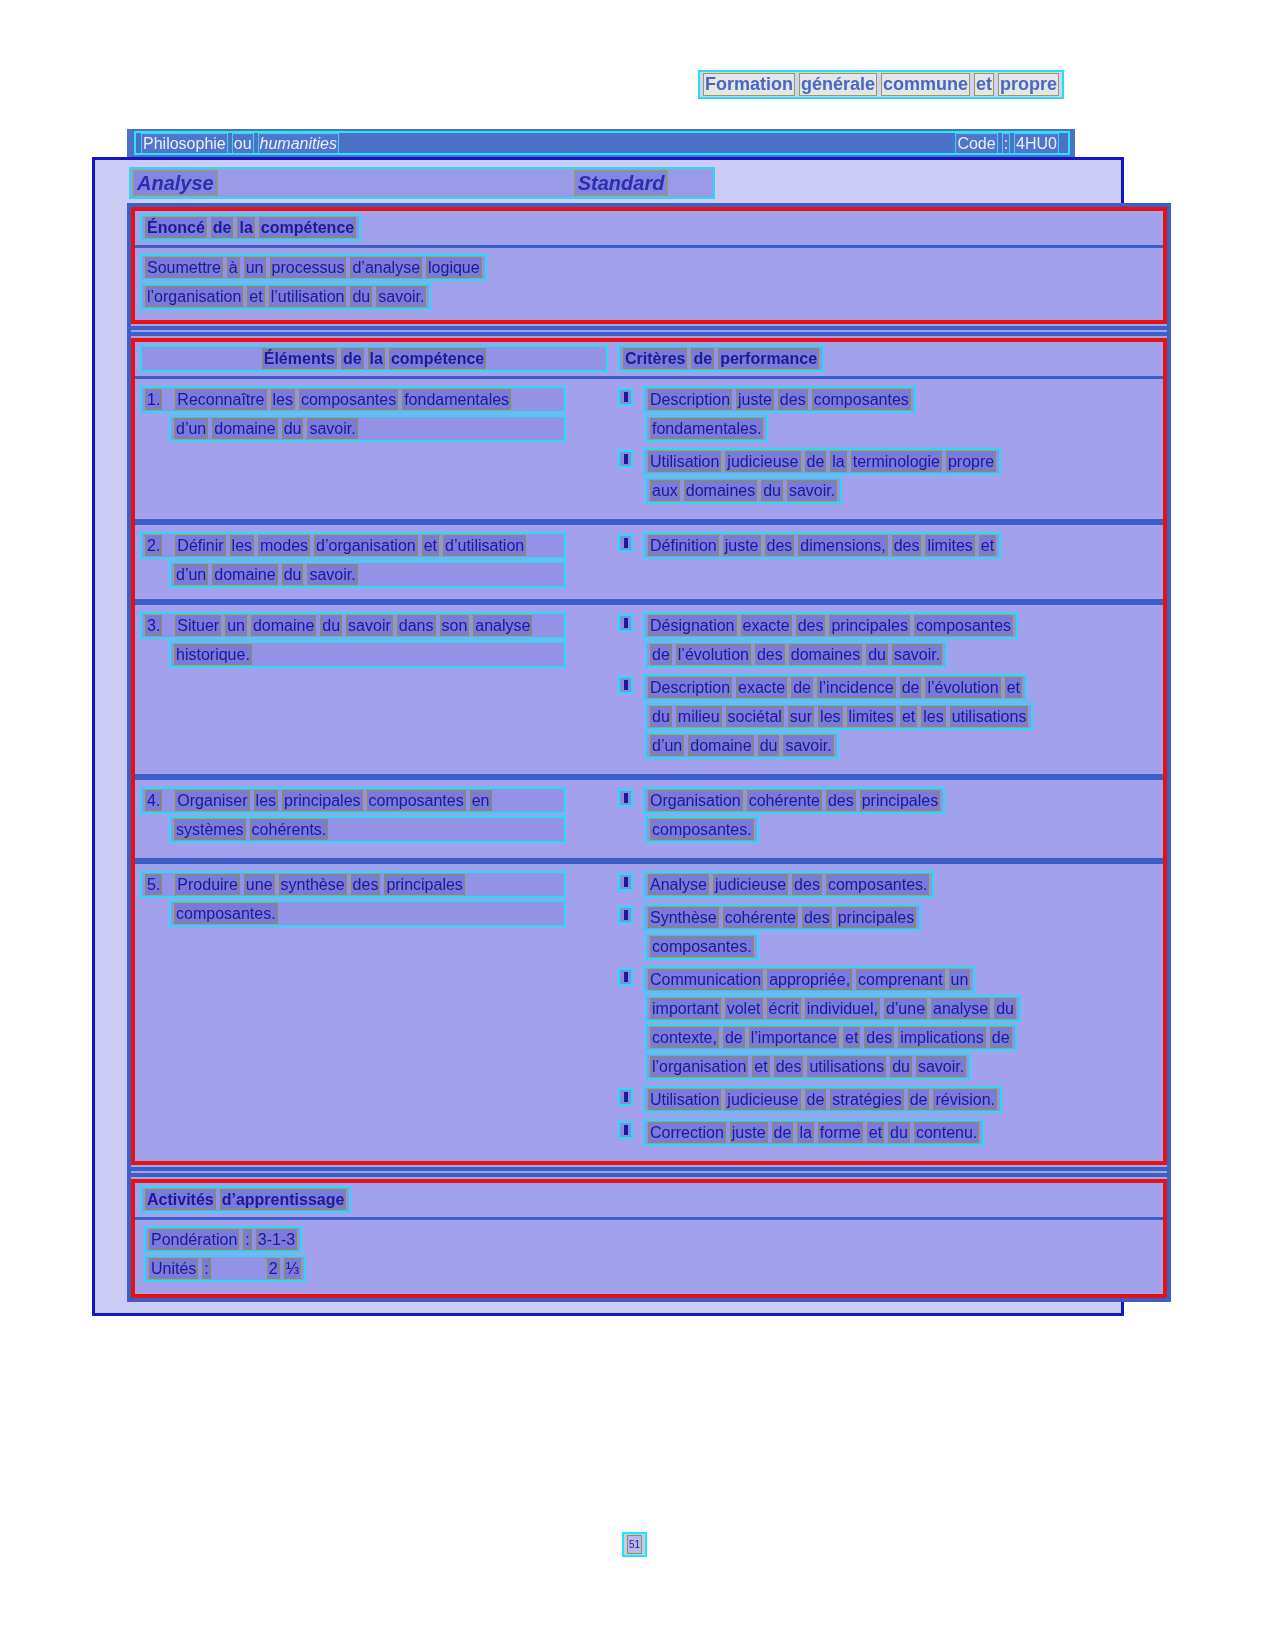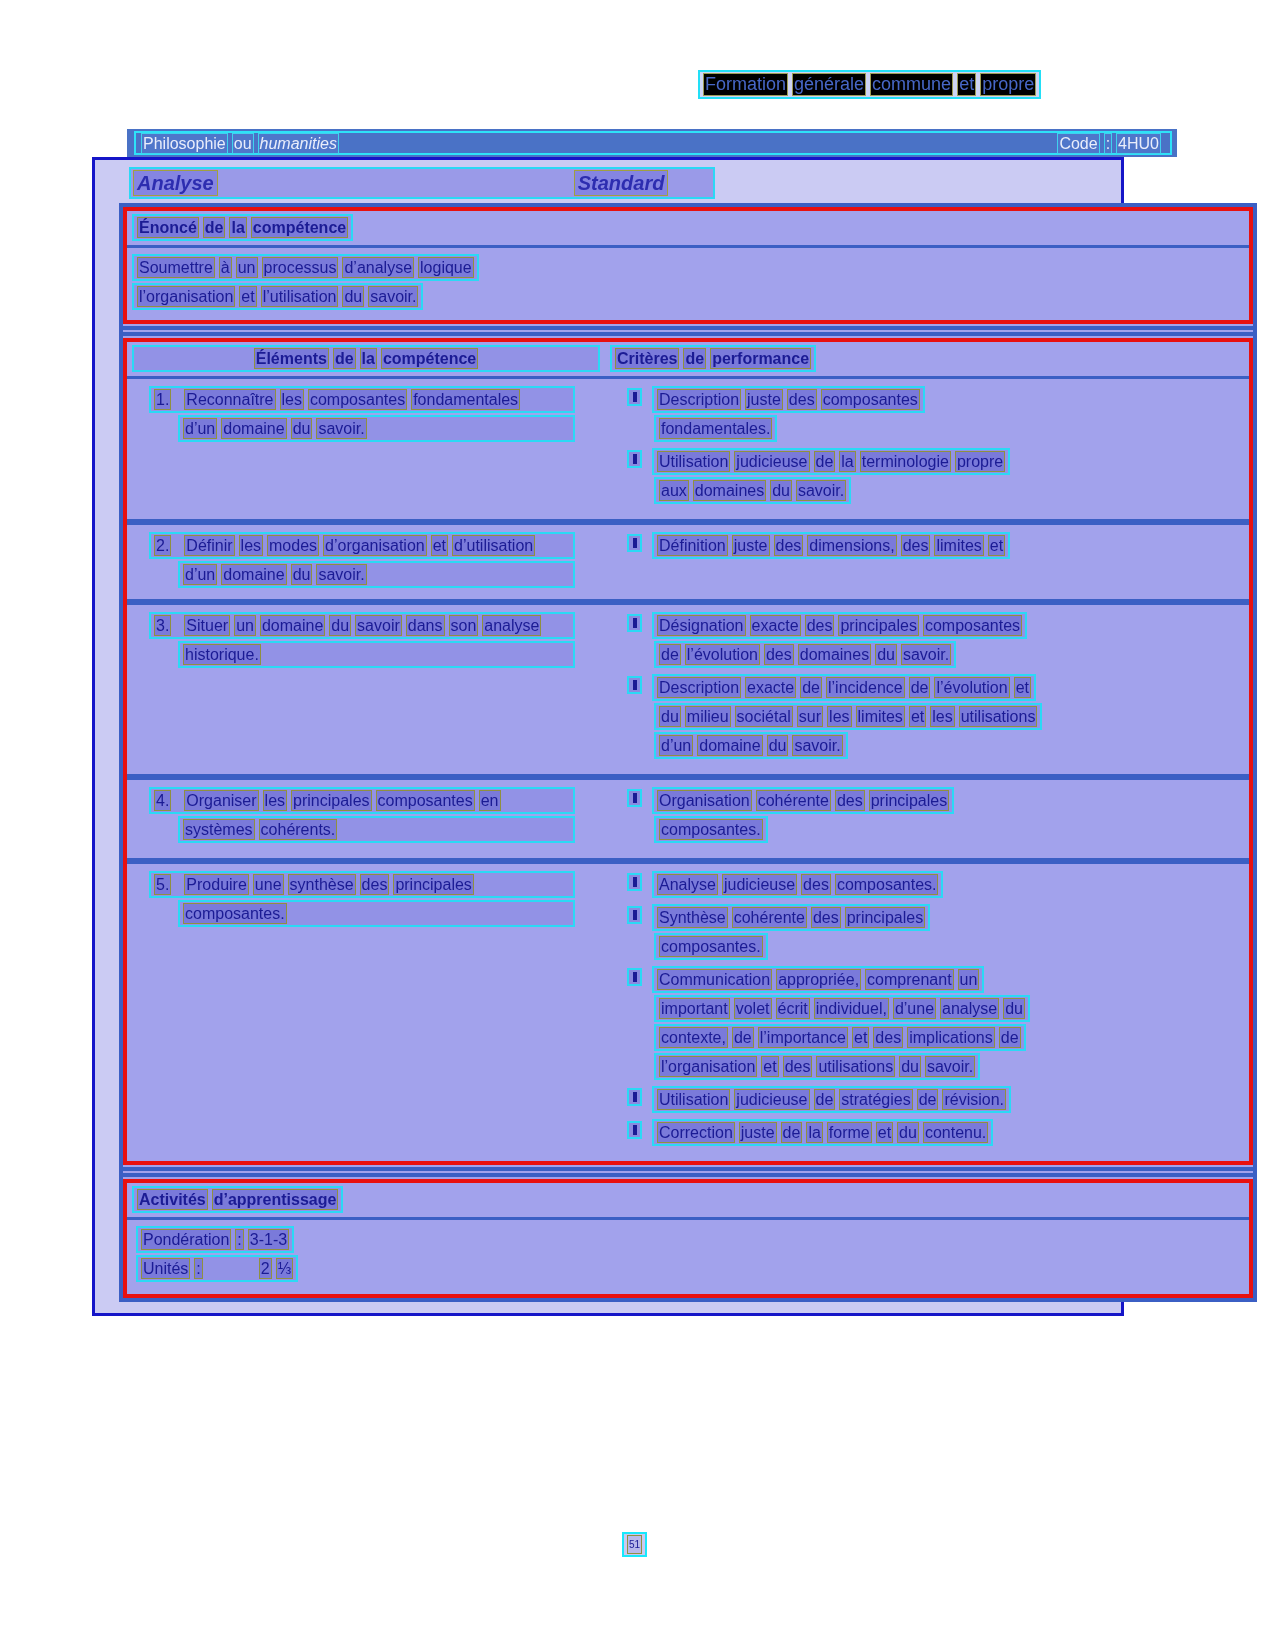--- a/index.html
+++ b/index.html
@@ -13,59 +13,59 @@
   .w { display:inline-block; border:1px solid #8f9040; background:#7a7ada;
        color:#1b1b94; padding:0 1px; font-size:16px; line-height:19px;
        margin-right:4px; vertical-align:top; }
   .line .w:last-child { margin-right:0; }
   .bold .w { font-weight:700; }
   .w.num { margin-right:13px; }
   .w.italic { font-style:italic; }
 
   
   .note-line { position:absolute; left:698px; top:70px; background:#ced4f4; border-color:#22dff7; }
-  .note-line .w { background:#000000; color:#4767c7; border-color:#9c9c55; font-size:18px; line-height:21px; }
-
-  
-  .header-bar { position:absolute; left:127px; top:129px; width:1050px; height:28px; background:#4a72c6;padding-left:22px; }
+  .note-line .w { background:#e5e5e5; color:#4767c7; border-color:#9c9c55; font-size:18px; line-height:21px;font-weight:bold; }
+
+  
+  .header-bar { position:absolute; left:127px; top:129px; width:948px; height:28px; background:#4a72c6;padding-left:22px; }
   .header-line { position:absolute; left:7px; top:2px; right:5px; bottom:2px;
                  border:2px solid #2ee2f8; display:flex; align-items:center;
                  justify-content:space-between; padding:0 5px; white-space:nowrap; }
   .header-line .w { background:#4f76ca; border-color:#3fd2ee; color:#e9edfb; font-size:16px; }
 
   
   .outer-box { position:absolute; left:92px; top:157px; width:1032px;
                background:#cbcbf3; border:3px solid #1515c8; padding-bottom:11px; }
 
   .obj-row { margin:7px 0 4px 34px; }
   .obj-line { display:inline-flex; border:2px solid #2bd9f5; background:#9a9ae8;
               width:586px; padding:1px 2px; }
   .obj-line .w { font-size:20px; line-height:24px; font-weight:700; font-style:italic;
                  color:#2d2db0; background:#8585e2; border:1px solid #a0a040; padding:0 3px; }
   .obj-line .std { margin-left:352px; }
 
-  .inner-table { margin-left:24px; width:1138px; border:4px solid #3b5fc4; background:#a2a2ec; }
+  .inner-table { margin-left:32px; width:1044px; border:4px solid #3b5fc4; background:#a2a2ec; }
 
   .red-sec { border:4px solid #e81010; }
   .sec-head { border-bottom:3px solid #3b5fc4; padding:3px 5px 4px; }
   .sec-body { padding:4px 5px 8px; }
   .body-line { margin:2px 0; }
   .indent { margin-left:29px; }
 
   .gap { height:2px; }
   .bar { height:4px; background:#3b5fc4; }
 
   .cols-head { display:flex; border-bottom:3px solid #3b5fc4; padding:3px 5px 4px; }
   .col-left { width:478px; flex:none; }
   .col-right { flex:1; }
   .full-line { width:468px;text-align:center; }
   .left-line { width:426px; }
   .left-cont { width:397px; }
 
-  .item-row { display:flex; padding:5px 22px 9px; }
+  .item-row { display:flex; padding:5px 5px 9px; }
   .item-left { width:478px; flex:none; }
   .item-right { flex:1; }
   .row-sep { height:6px; background:#3b5fc4; }
 
   .crit { margin:2px 0 6px; }
   .crit-first { display:flex; align-items:flex-start; }
   .bullet { width:15px; height:18px; border:2px solid #2bd9f5; background:#8a8ae0;
             margin:2px 10px 0 0; flex:none; display:flex; align-items:center; justify-content:center; }
   .bullet-dot { width:4px; height:10px; background:#1b1b94; }
   .crit-cont { margin-left:27px; margin-top:2px; }

